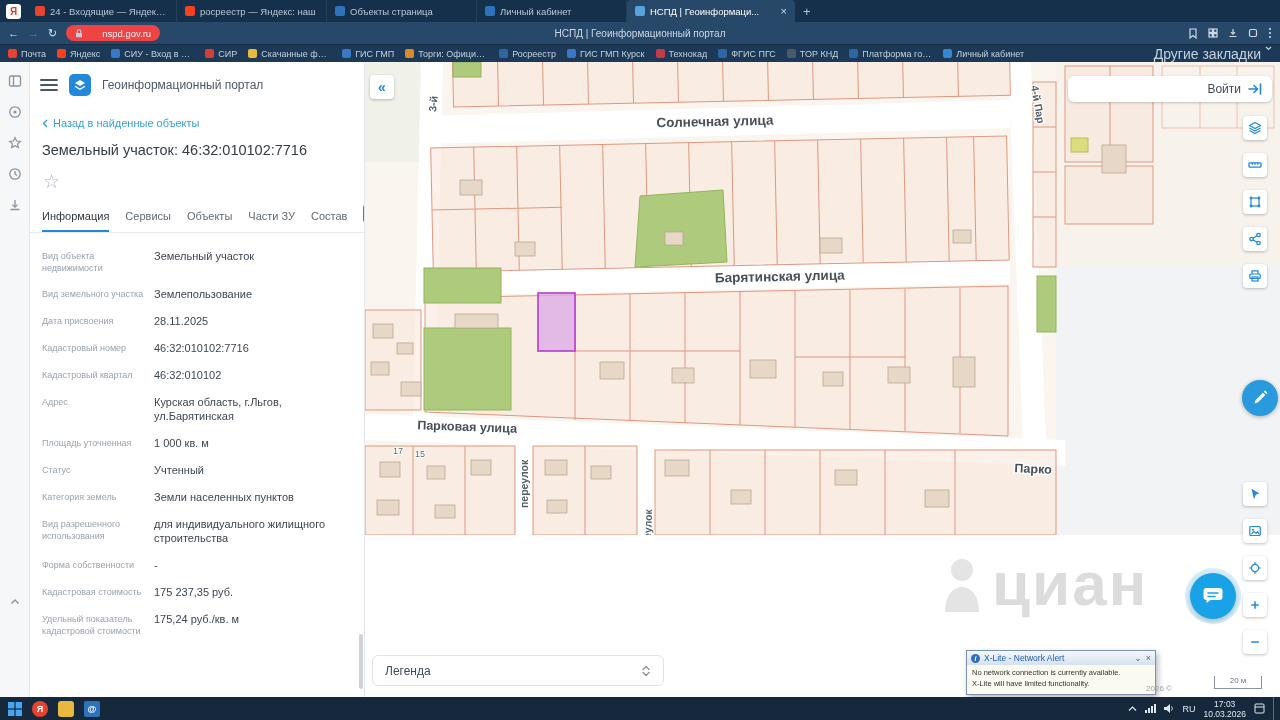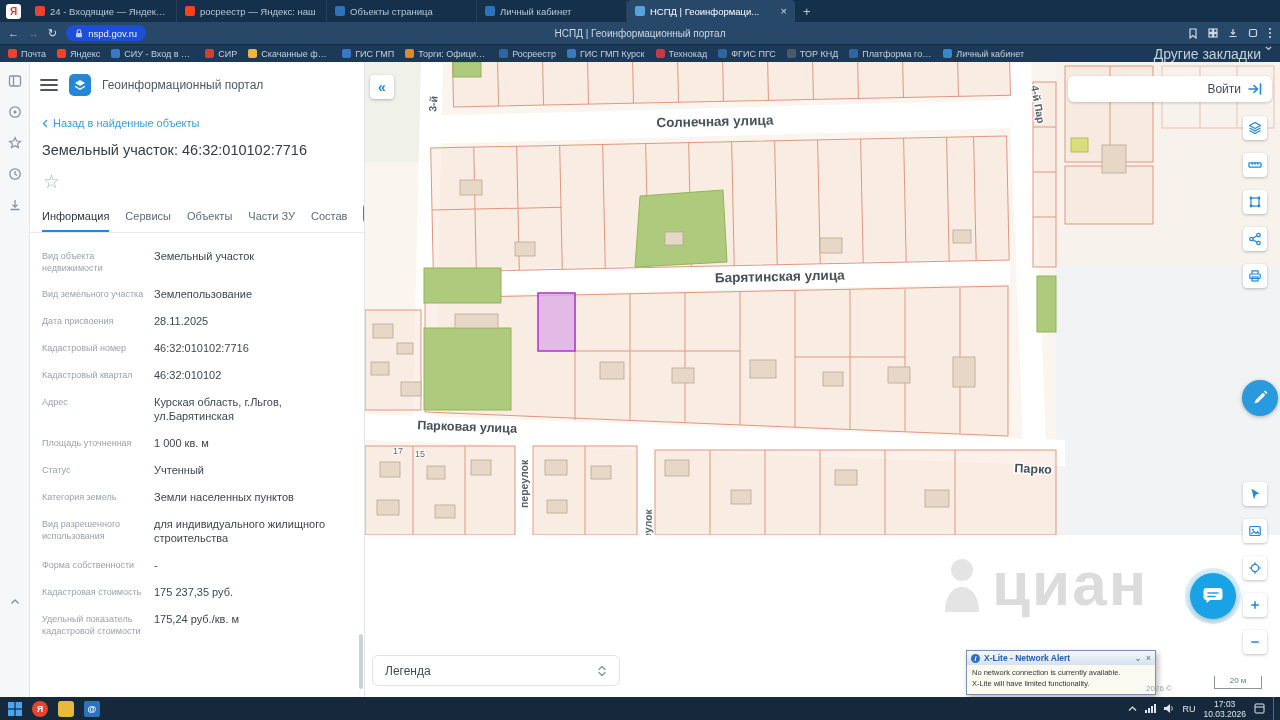--- a/index.html
+++ b/index.html
@@ -17,21 +17,21 @@
 .fav,.bm-fav{width:10px;height:10px;border-radius:2px;flex:0 0 auto;background:#888}
 .tab-label{white-space:nowrap;overflow:hidden;text-overflow:ellipsis;flex:1}
 .tab-close{display:none;font-size:11px;color:#cfdae5;flex:0 0 auto}
 .tab.active .tab-close{display:block}
 .newtab{color:#b9c8d6;font-size:13px;margin-left:8px}
 
 #addressbar{height:22px;background:#28486a;display:flex;align-items:center;padding:0 8px;gap:9px;
   position:relative;flex:0 0 auto}
 .nav-ico{font-size:11px;color:#d6e0ea;line-height:1}
 .nav-ico.dim{color:#6e8296}
-.url-chip{height:16px;background:#1d4ed8;border-radius:9px;display:flex;align-items:center;gap:5px;
+.url-chip{height:16px;background:#ef4444;border-radius:9px;display:flex;align-items:center;gap:19px;
   padding:0 9px;color:#eef3f8;font-size:9.5px}
 .page-title{position:absolute;left:50%;transform:translateX(-50%);font-size:10px;color:#cdd9e4;white-space:nowrap}
 .addr-right{margin-left:auto;display:flex;align-items:center;gap:10px}
 
 #bookmarksbar{height:18px;background:#1c3a58;display:flex;align-items:center;padding:0 8px;
   border-top:1px solid rgba(0,0,0,.25);flex:0 0 auto}
 .bm-list{display:flex;align-items:center;gap:11px;flex:1;min-width:0;overflow:hidden}
 .bm{display:flex;align-items:center;gap:4px;flex:0 0 auto}
 .bm-fav{width:9px;height:9px}
 .bm-label{font-size:9px;color:#c3d1de;max-width:70px;white-space:nowrap;overflow:hidden;text-overflow:ellipsis}
@@ -76,36 +76,36 @@
   box-shadow:0 1px 3px rgba(0,0,0,.2);display:flex;align-items:center;justify-content:flex-end;gap:7px;
   padding:0 10px;cursor:pointer}
 .login-label{font-size:12px;color:#3f4a55}
 .tcol{position:absolute;right:13px;display:flex;flex-direction:column;gap:13px}
 #toolbar1{top:54px}
 #toolbar2{top:420px}
 .fab{position:absolute;border-radius:50%;display:grid;place-items:center;border:none;cursor:pointer}
 .draw-fab{right:2px;top:318px;width:36px;height:36px;background:#2a9ade;box-shadow:0 1px 4px rgba(0,0,0,.3)}
 .chat-fab{right:44px;top:511px;width:46px;height:46px;background:#19a2e6;
   box-shadow:0 0 0 5px rgba(25,162,230,.18),0 2px 5px rgba(0,0,0,.25)}
-.legend{position:absolute;left:7px;top:593px;width:248px;height:31px;background:#fff;border:1px solid #dfe3e7;
+.legend{position:absolute;left:7px;top:593px;width:292px;height:31px;background:#fff;border:1px solid #dfe3e7;
   border-radius:6px;display:flex;align-items:center;justify-content:space-between;padding:0 12px;cursor:pointer}
 .legend-label{font-size:12px;color:#3f4a55}
 .watermark{position:absolute;left:575px;top:494px;display:flex;align-items:flex-end;gap:8px;pointer-events:none}
 .watermark-text{font-size:62px;font-weight:bold;letter-spacing:2px;color:rgba(130,130,130,.28);line-height:.9}
 .attrib{position:absolute;right:108px;top:622px;font-size:8px;color:#99a3ad}
 .scalebar{position:absolute;right:18px;top:614px;width:48px;height:13px;font-size:8px;color:#6a7480;text-align:center;
   border-left:1px solid #8a949e;border-right:1px solid #8a949e;border-bottom:1px solid #8a949e}
 
 
 .xlite{position:absolute;right:124px;top:588px;width:190px;background:#fbfaf1;border:1px solid #7a92ad;
   box-shadow:2px 3px 6px rgba(0,0,0,.28)}
 .xlite-head{height:14px;background:linear-gradient(#f4f8fc,#d5e1ef);display:flex;align-items:center;gap:4px;padding:0 4px}
 .xlite-info{width:9px;height:9px;border-radius:50%;background:#2f6fc2;color:#fff;font-size:7px;font-weight:bold;
   display:grid;place-items:center;font-style:italic}
-.xlite-title{font-size:8.5px;font-weight:bold;color:#1f5fae;flex:1;white-space:nowrap;overflow:hidden}
+.xlite-title{font-size:8.5px;font-weight:normal;color:#1f5fae;flex:1;white-space:nowrap;overflow:hidden}
 .xlite-btn{font-size:9px;color:#5a6a7a;line-height:1;background:none;border:none;cursor:pointer}
 .xlite-body{padding:3px 5px 5px;font-size:7.5px;line-height:10.5px;color:#333}
 
 
 #taskbar{height:23px;background:#16293c;display:flex;align-items:center;gap:10px;padding-left:8px;
   color:#dfe7ee;flex:0 0 auto}
 .tb-app{width:16px;height:16px;display:grid;place-items:center;border-radius:2px;font-size:9px;font-weight:bold}
 .tray{margin-left:auto;display:flex;align-items:center;gap:8px;padding-right:2px}
 .tray-txt{font-size:9px}
 .clock{font-size:8.5px;line-height:10px;text-align:center}

